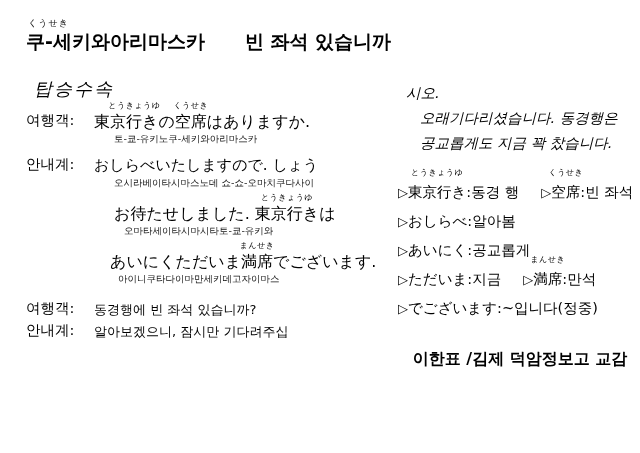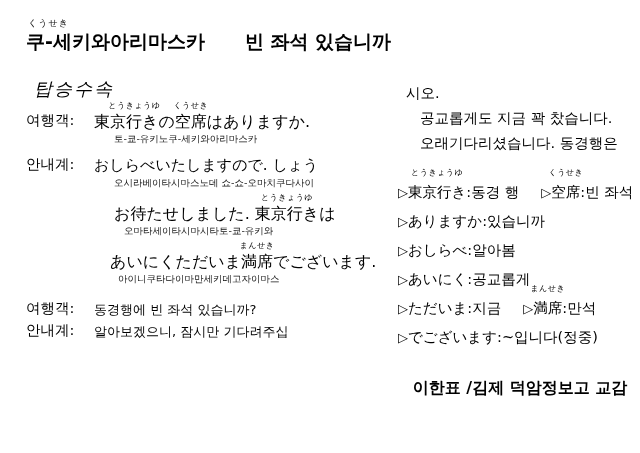--- a/index.html
+++ b/index.html
@@ -134,20 +134,21 @@
     line-height: 22px;
   }
   .block-gap { height: 10px; }
   .block-gap-sm { height: 6px; }
 
   
   .r-para {
     font-size: 14.5px;
     line-height: 25px;
     margin-left: 8px;
+    font-style: italic;
   }
   .r-para .ind {
     margin-left: 14px;
     display: block;
   }
   .voc-list {
     margin-top: 22px;
   }
   .voc-row {
     font-size: 14.5px;
@@ -239,33 +240,30 @@
         <div class="speaker">안내계:</div>
         <div class="content ko-line">알아보겠으니, 잠시만 기다려주십</div>
       </div>
 
     </div>
 
     <div class="col-right">
 
       <div class="r-para">
         <span>시오.</span>
+        <span class="ind">오래기다리셨습니다. 동경행은</span>
         <span class="ind">공교롭게도 지금 꽉 찼습니다.</span>
-        <span class="ind">오래기다리셨습니다. 동경행은</span>
       </div>
 
       <div class="voc-list">
 
         <div class="voc-row">
           <span class="tri">▷</span><span class="ruby-wrap"><span class="rt">とうきょうゆ</span><span>東京行き</span></span><span>:</span><span>동경 행</span><span class="voc-gap"></span><span class="tri">▷</span><span class="ruby-wrap"><span class="rt">くうせき</span><span>空席</span></span><span>:</span><span>빈 좌석</span>
         </div>
 
-        <div class="voc-row">
-          <span class="tri">▷</span><span>ありますか</span><span>:</span><span>있습니까</span>
-        </div>
 
         <div class="voc-row">
           <span class="tri">▷</span><span>おしらべ</span><span>:</span><span>알아봄</span>
         </div>
 
         <div class="voc-row">
           <span class="tri">▷</span><span>あいにく</span><span>:</span><span>공교롭게</span>
         </div>
 
         <div class="voc-row">

